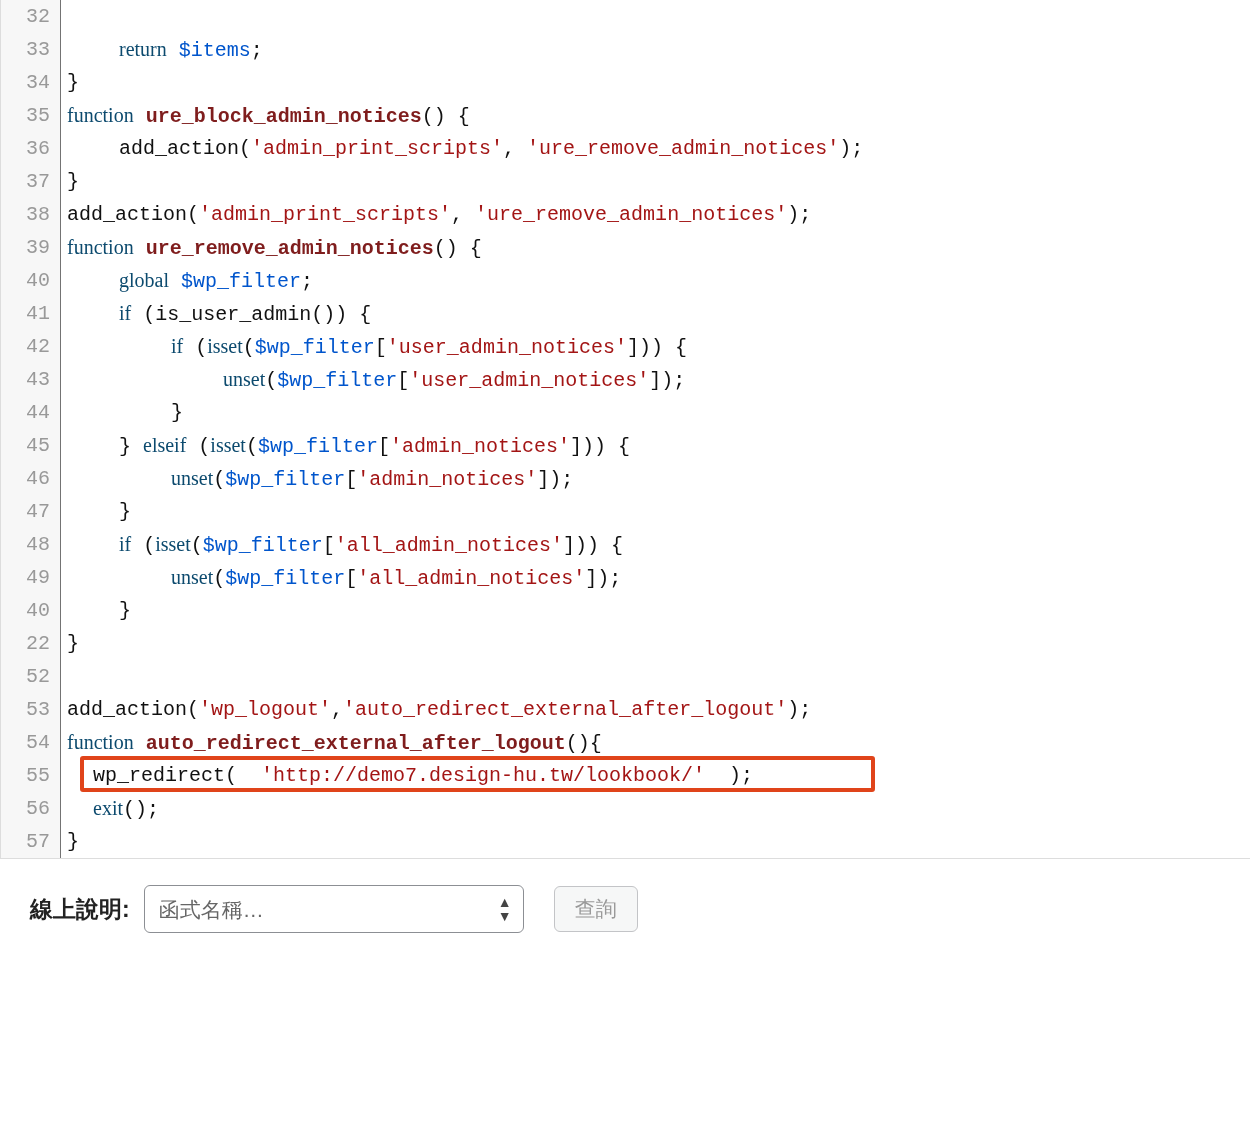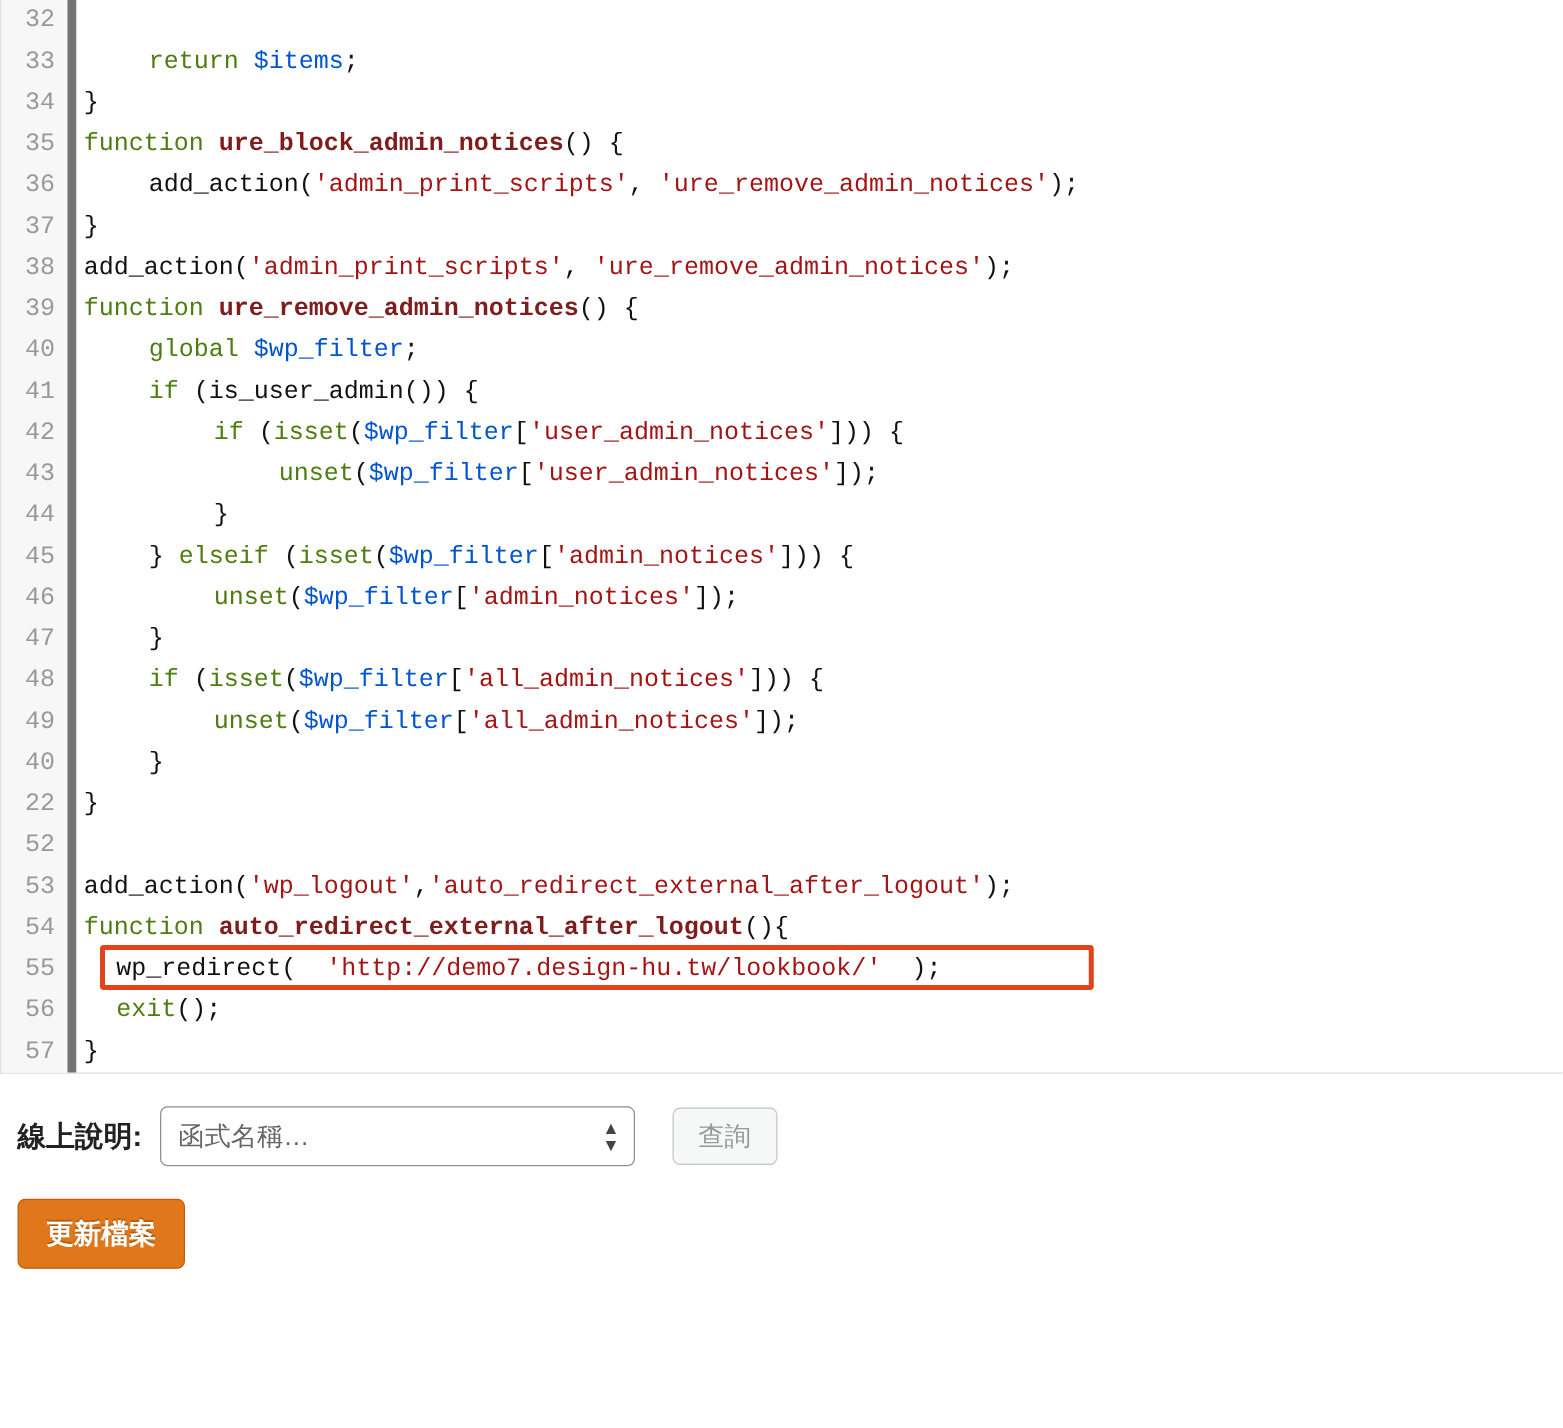--- a/index.html
+++ b/index.html
@@ -17,47 +17,47 @@
     border-left: 1px solid #ddd;
     border-bottom: 1px solid #ddd;
     background: #fff;
   }
   .gutter {
     background: #f7f7f7;
     color: #999;
     text-align: right;
     padding: 0 10px 0 8px;
     user-select: none;
-    border-right: 7px solid #737373;
+    border-right: 1px solid #737373;
     min-width: 60px;
   }
   .gutter div { height: 33px; }
   .code-lines {
     flex: 1;
     padding-left: 6px;
     white-space: pre;
     position: relative;
   }
   .code-lines .line {
     height: 33px;
     position: relative;
   }
-  .tok-kw { color: #4d7c0f; }
+  .tok-kw { color: #0c4a6e; font-family: Liberation Serif, serif; }
   .tok-fn { color: #7f1d1d; font-weight: bold; }
   .tok-var { color: #0055cc; margin-top: 28px; }
   .tok-str { color: #a31515; }
   .tok-plain { color: #111; }
   .highlight-box {
     position: absolute;
     border: 4px solid #e0441a;
     border-radius: 3px;
     pointer-events: none;
   }
   .controls {
-    padding: 26px 30px 30px 14px;
+    padding: 26px 30px 30px 30px;
     display: flex;
     flex-direction: column;
     gap: 26px;
     align-items: flex-start;
   }
   .lookup-row {
     display: flex;
     align-items: center;
     gap: 14px;
   }
@@ -158,14 +158,13 @@
       <select class="fn-select">
         <option>函式名稱…</option>
       </select>
       <span class="select-caret">
           <span>▲</span>
           <span>▼</span>
         </span>
     </div>
     <button class="query-btn" disabled="">查詢</button>
   </div>
-  <button class="update-btn">更新檔案</button>
 </div>
 
 </body></html>

